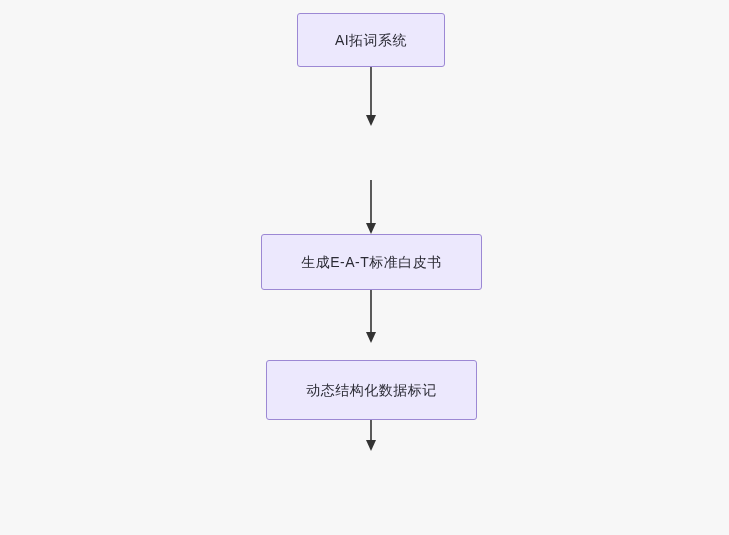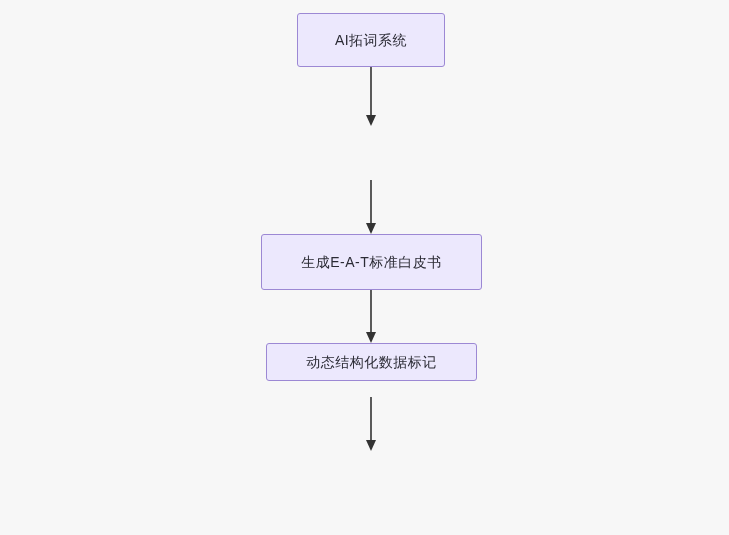--- a/index.html
+++ b/index.html
@@ -71,15 +71,15 @@
       <line class="arrow-line" x1="371" y1="397" x2="371" y2="443"></line>
       <polygon class="arrow-head" points="371,451 366,440 376,440"></polygon>
     </g>
   </svg>
 
   <div class="node" style="left:297px;top:13px;width:148px;height:54px;">AI拓词系统</div>
 
 
   <div class="node" style="left:261px;top:234px;width:221px;height:56px;">生成E-A-T标准白皮书</div>
 
-  <div class="node" style="left:266px;top:343px;width:211px;height:38px;">动态结构化数据标记</div>
+  <div class="node" style="left:266px;top:360px;width:211px;height:60px;">动态结构化数据标记</div>
 
 </div>
 
 </body></html>

